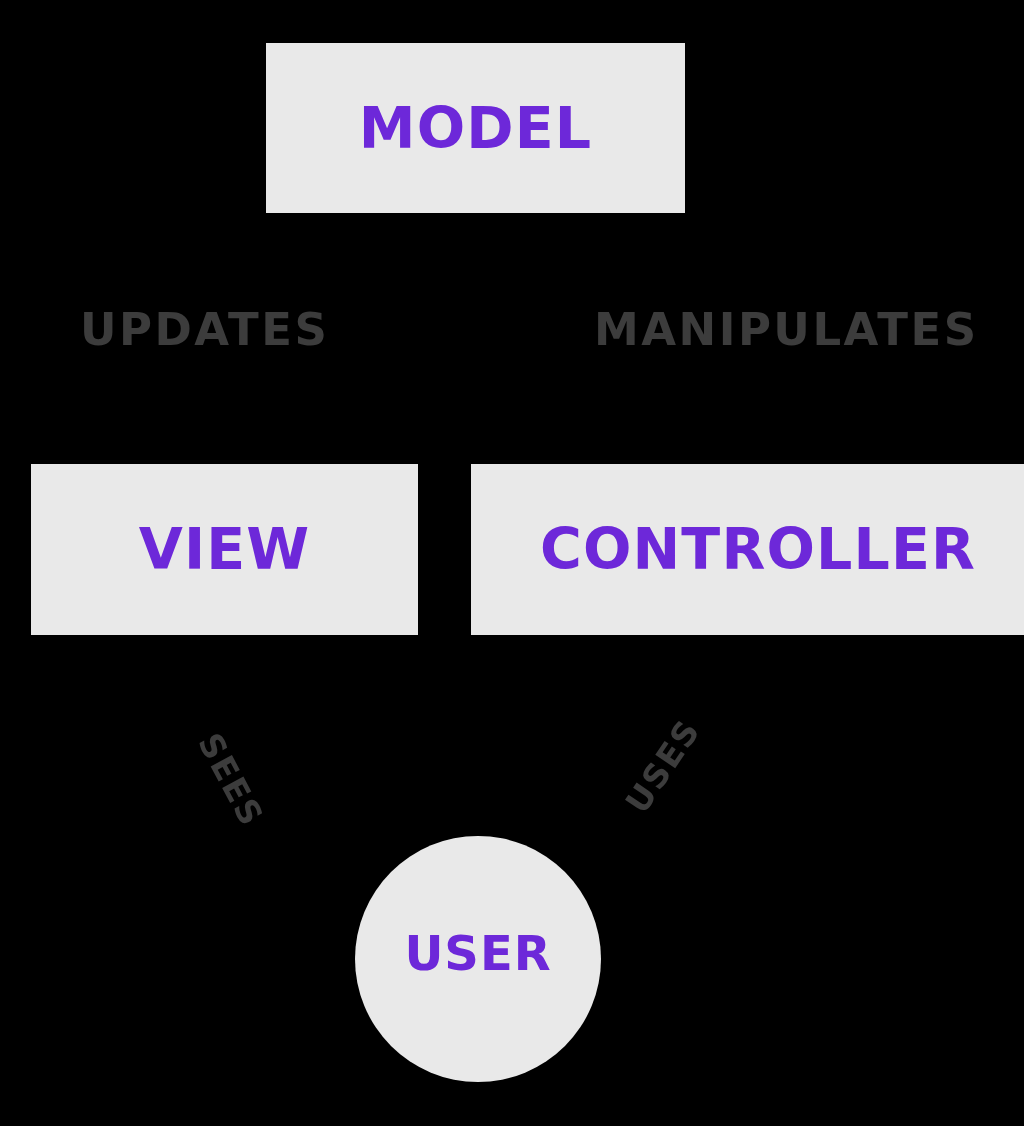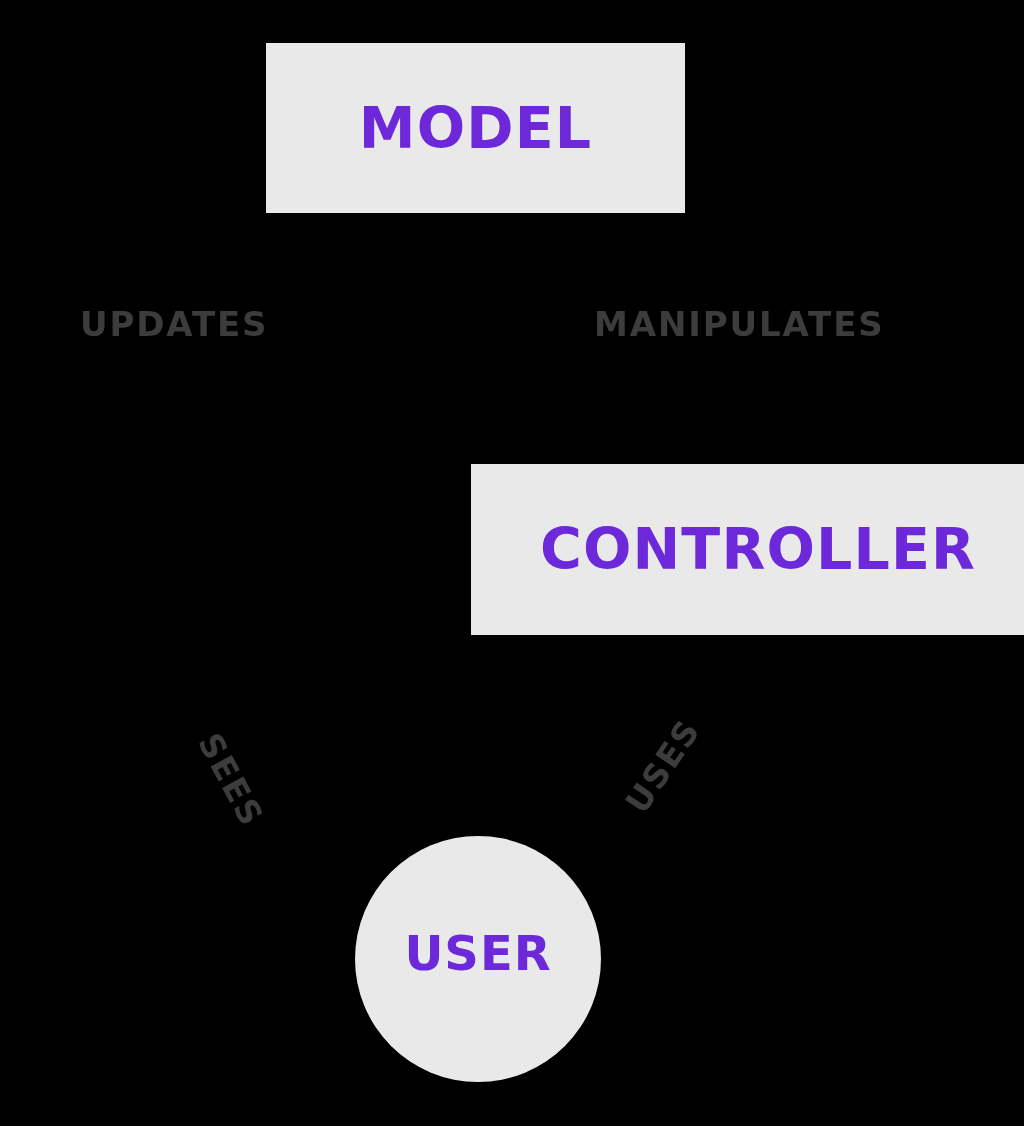--- a/index.html
+++ b/index.html
@@ -68,21 +68,21 @@
   #user-circle .node-label {
     font-size: 48px;
     position: relative;
     top: -6px;
   }
 
   .edge-label {
     position: absolute;
     color: #3c3c3c;
     font-weight: bold;
-    font-size: 34px;
+    font-size: 45px;
     letter-spacing: 0.055em;
     white-space: nowrap;
     line-height: 1;
   }
   #label-updates {
     left: 80px;
     top: 307px;
   }
   #label-manipulates {
     left: 594px;
@@ -109,20 +109,23 @@
 <div id="canvas">
 
   <div class="node-box" id="model-box">
     <span class="node-label">MODEL</span>
   </div>
 
   <div class="edge-label" id="label-updates">UPDATES</div>
 
   <div class="edge-label" id="label-manipulates">MANIPULATES</div>
 
+  <div class="node-box" id="view-box">
+    <span class="node-label">VIEW</span>
+  </div>
 
   <div class="node-box" id="controller-box">
     <span class="node-label">CONTROLLER</span>
   </div>
 
   <div class="edge-label" id="label-sees">SEES</div>
 
   <div class="edge-label" id="label-uses">USES</div>
 
   <div id="user-circle">

